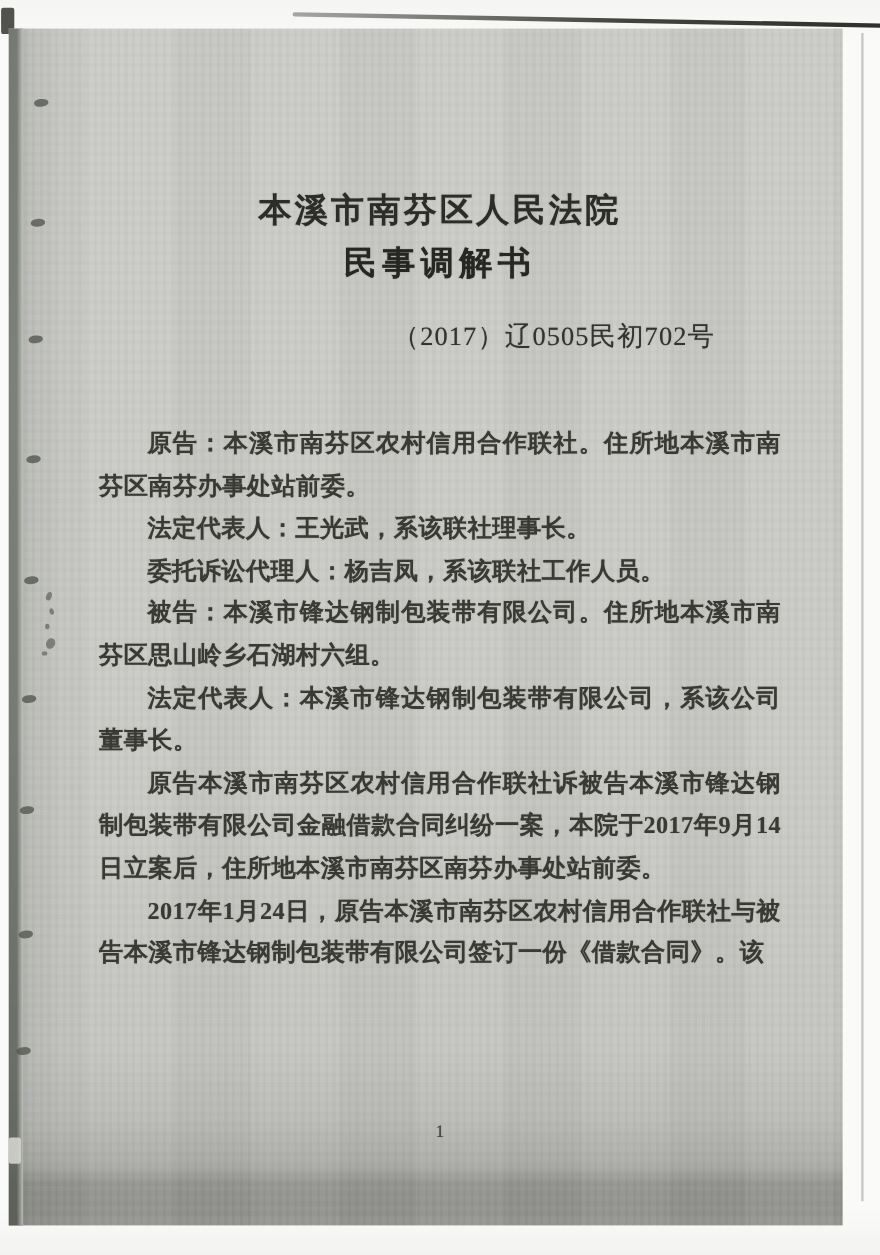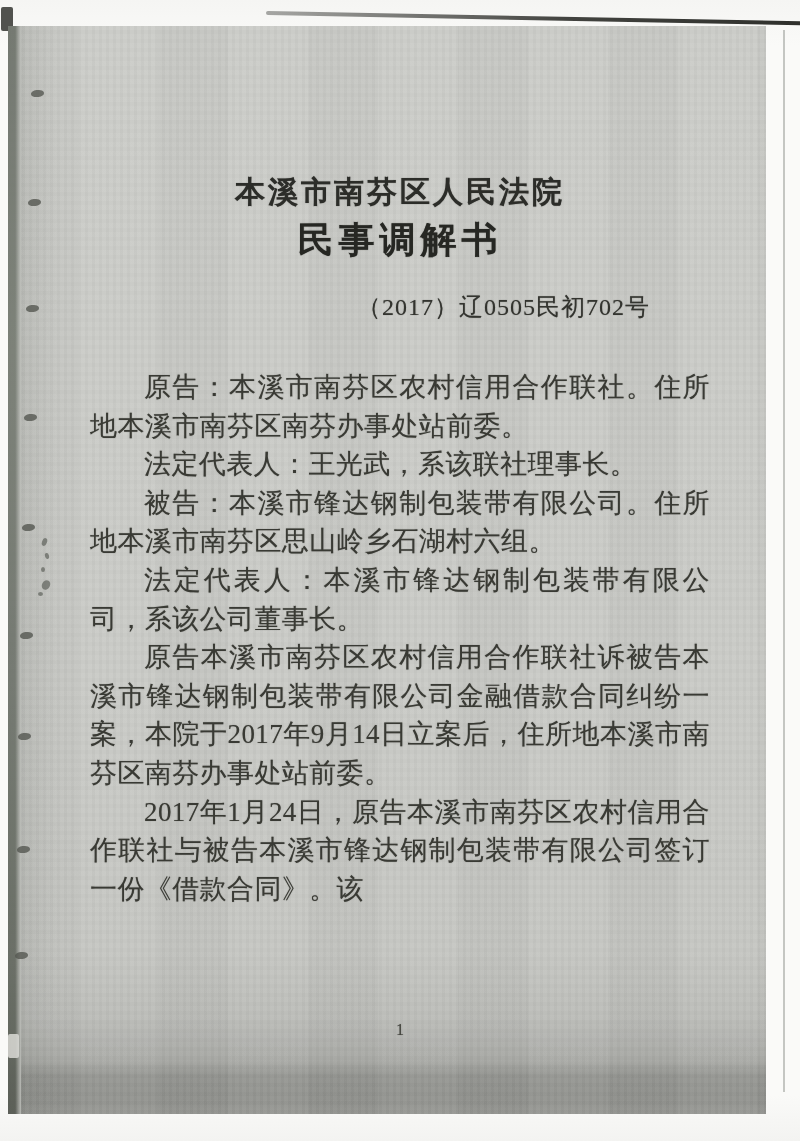--- a/index.html
+++ b/index.html
@@ -107,47 +107,48 @@
     font-size: 30px;
     line-height: 42px;
     font-weight: 600;
     letter-spacing: 3px;
     text-align: center;
     color: var(--ink-dark, #2c2d29);
     text-shadow: 0 0 1px rgba(45,45,40,.6);
   }
   .doctype {
     margin: 6px 0 0 0;
-    font-size: 36px;
+    font-size: 30px;
     line-height: 42px;
     font-weight: 700;
     letter-spacing: 5px;
     text-align: center;
     font-family: "Liberation Sans", sans-serif;
     color: #262723;
     text-shadow: 0 0 1px rgba(40,40,36,.65);
   }
   .case-number {
     margin-top: 32px;
     padding-right: 60px;
     text-align: right;
     font-size: 24px;
     line-height: 28px;
     letter-spacing: 1px;
     color: #33342f;
     text-shadow: 0 0 1px rgba(50,50,46,.55);
   }
   .body-text {
-    margin-top: 47px;
-    font-size: 27px;
+    margin-top: 63px;
+    font-size: 22px;
     line-height: 38.6px;
     letter-spacing: .4px;
     text-align: justify;
     color: var(--ink, #393a34);
     text-shadow: 0 0 1px rgba(55,56,50,.5);
+    font-weight: bold;
   }
   .body-text p { margin: 0; text-indent: 2em; }
   .page-number {
     position: absolute;
     top: 995px;
     left: 0;
     width: 620px;
     text-align: center;
     font-size: 16px;
     color: #44453f;
@@ -185,20 +186,21 @@
     <i class="scribble" style="left:30px;top:566px;width:5px;height:4px"></i>
 
     <div class="content">
       <h1 class="court">本溪市南芬区人民法院</h1>
       <h2 class="doctype">民事调解书</h2>
       <div class="case-number">（2017）辽0505民初702号</div>
 
       <div class="body-text">
         <p>原告：本溪市南芬区农村信用合作联社。住所地本溪市南芬区南芬办事处站前委。</p>
         <p>法定代表人：王光武，系该联社理事长。</p>
+        <p>委托诉讼代理人：杨吉凤，系该联社工作人员。</p>
         <p>被告：本溪市锋达钢制包装带有限公司。住所地本溪市南芬区思山岭乡石湖村六组。</p>
         <p>法定代表人：本溪市锋达钢制包装带有限公司，系该公司董事长。</p>
         <p>原告本溪市南芬区农村信用合作联社诉被告本溪市锋达钢制包装带有限公司金融借款合同纠纷一案，本院于2017年9月14日立案后，住所地本溪市南芬区南芬办事处站前委。</p>
         <p>2017年1月24日，原告本溪市南芬区农村信用合作联社与被告本溪市锋达钢制包装带有限公司签订一份《借款合同》。该</p>
       </div>
 
       <div class="page-number">1</div>
     </div>
   </div>
 

